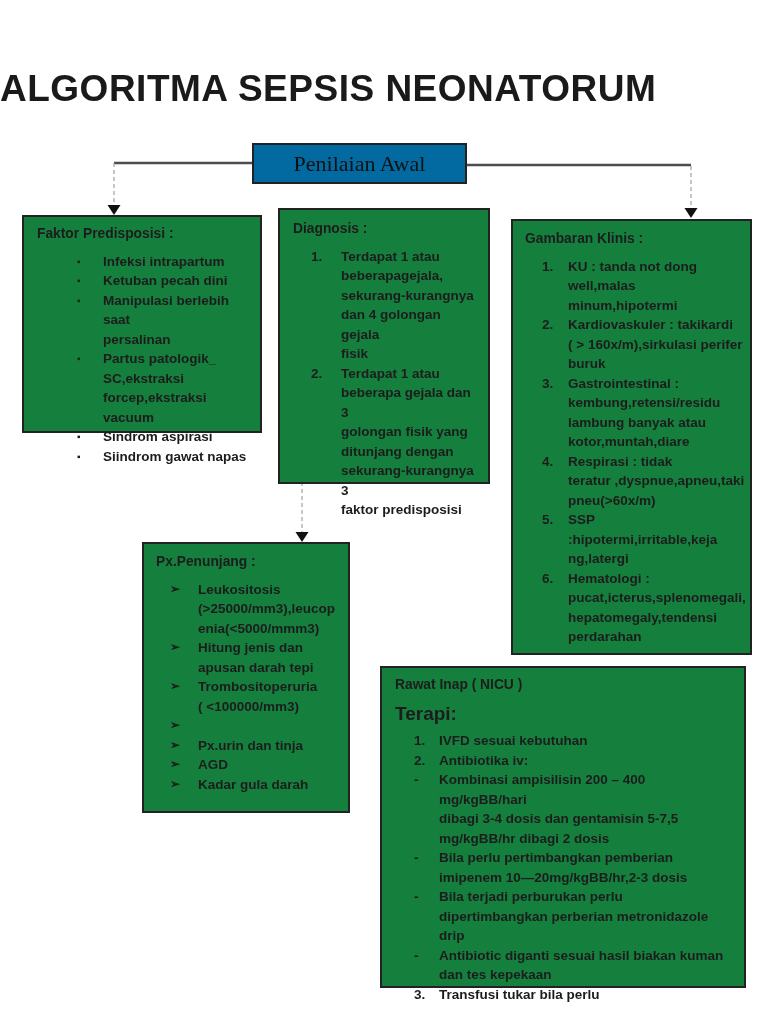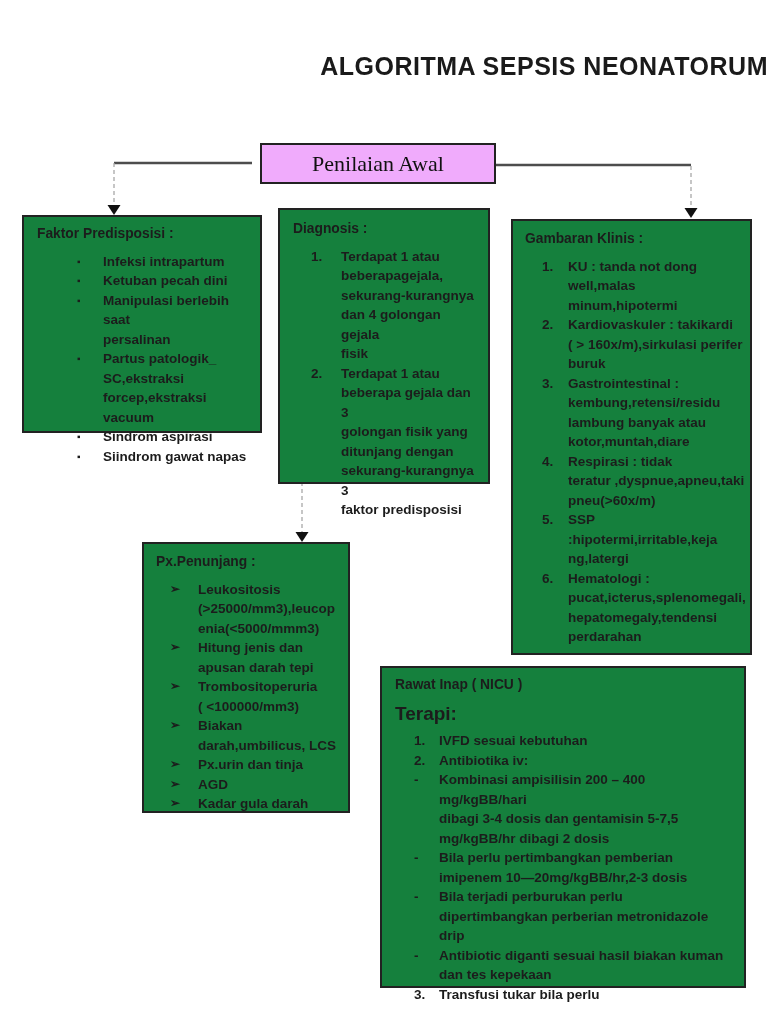--- a/index.html
+++ b/index.html
@@ -1,27 +1,27 @@
 <!DOCTYPE html>
 <html><head>
 <meta charset="utf-8">
 <style>
   html,body { margin:0; padding:0; background:#ffffff; }
   .page {
     position:relative; width:768px; height:1024px; background:#ffffff;
     font-family:"Liberation Sans", sans-serif; color:#1c1c1c; overflow:hidden;
   }
   .doc-title {
-    position:absolute; top:52px; left:0; width:100%; text-align:right;
-    margin:0; font-size:25px; font-weight:700; letter-spacing:0.5px; color:#1a1a1a;
+    position:absolute; top:68px; left:0; width:100%; text-align:left;
+    margin:0; font-size:37px; font-weight:700; letter-spacing:0.5px; color:#1a1a1a;
   }
   .connectors { position:absolute; top:0; left:0; width:768px; height:1024px; pointer-events:none; }
   .node-penilaian {
-    position:absolute; left:260px; top:143px; width:236px; height:41px;
-    border:2px solid #222222; box-sizing:border-box; background:#f0abfc;
+    position:absolute; left:252px; top:143px; width:215px; height:41px;
+    border:2px solid #222222; box-sizing:border-box; background:#0369a1;
     display:flex; align-items:center; justify-content:center;
     font-family:"Liberation Serif", serif; font-size:22px; color:#111111;
   }
   .box {
     position:absolute; border:2px solid #222222; box-sizing:border-box; background:#15803d;
     font-size:13.5px; font-weight:700; line-height:19.5px; color:#1c1c1c;
   }
   .box h2 { margin:0; font-size:13.8px; font-weight:700; line-height:19.5px; }
   .box-faktor    { left:22px;  top:215px; width:240px; height:218px; padding:7px 6px 0 13px; }
   .box-diagnosis { left:278px; top:208px; width:212px; height:276px; padding:9px 6px 12px 13px;  }
@@ -179,22 +179,20 @@
           <span class="item-text">Hitung jenis dan
 apusan darah tepi</span>
         </li>
       <li class="row">
           <span class="marker">➢</span>
           <span class="item-text">Trombositoperuria
 ( &lt;100000/mm3)</span>
         </li>
       <li class="row">
           <span class="marker">➢</span>
-          <span class="item-text">Biakan
-darah,umbilicus, LCS</span>
         </li>
       <li class="row">
           <span class="marker">➢</span>
           <span class="item-text">Px.urin dan tinja</span>
         </li>
       <li class="row">
           <span class="marker">➢</span>
           <span class="item-text">AGD</span>
         </li>
       <li class="row">

